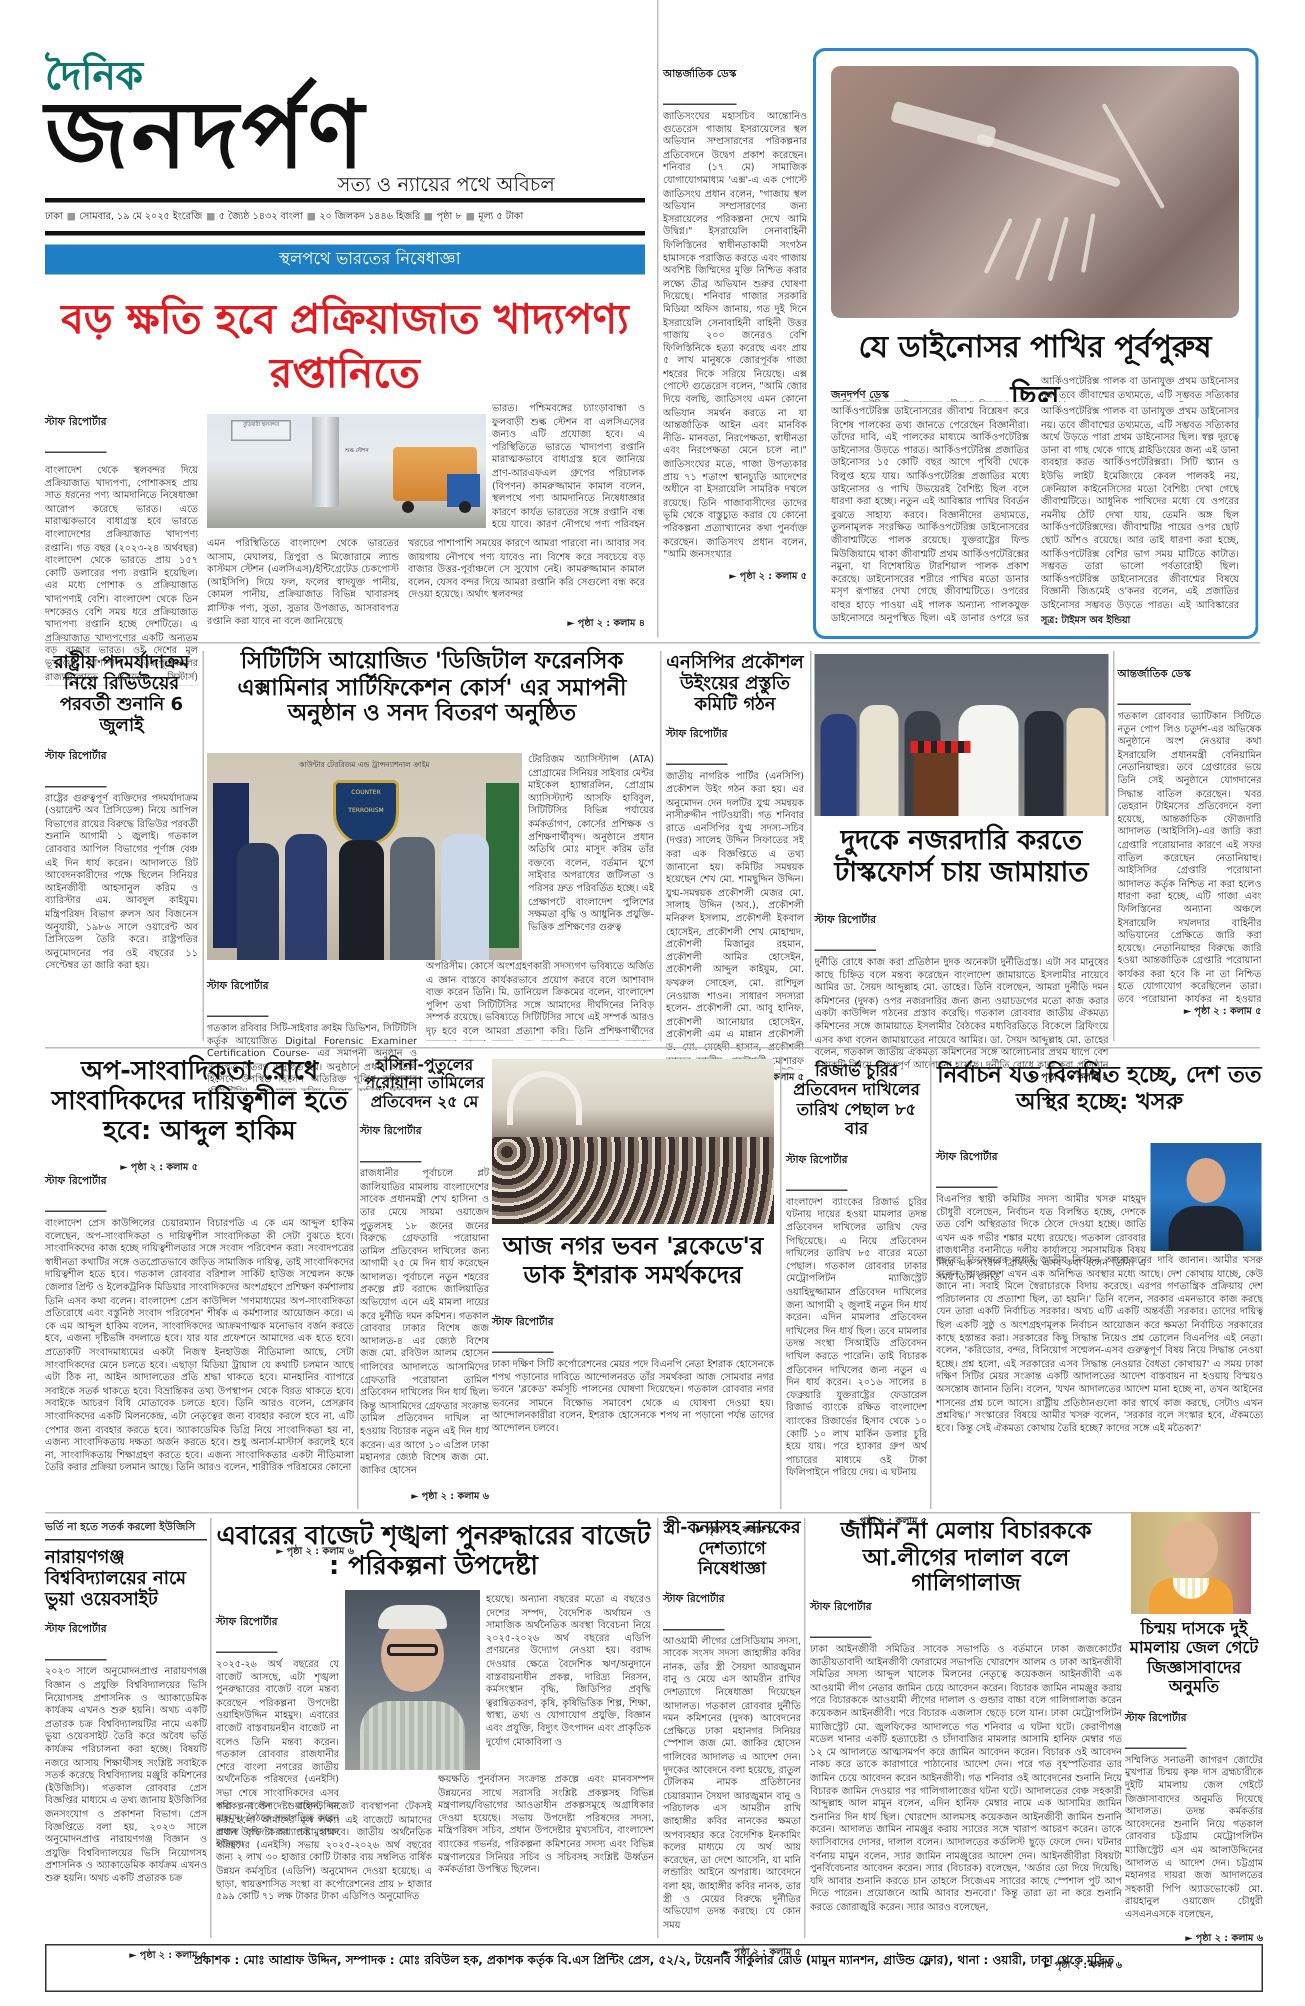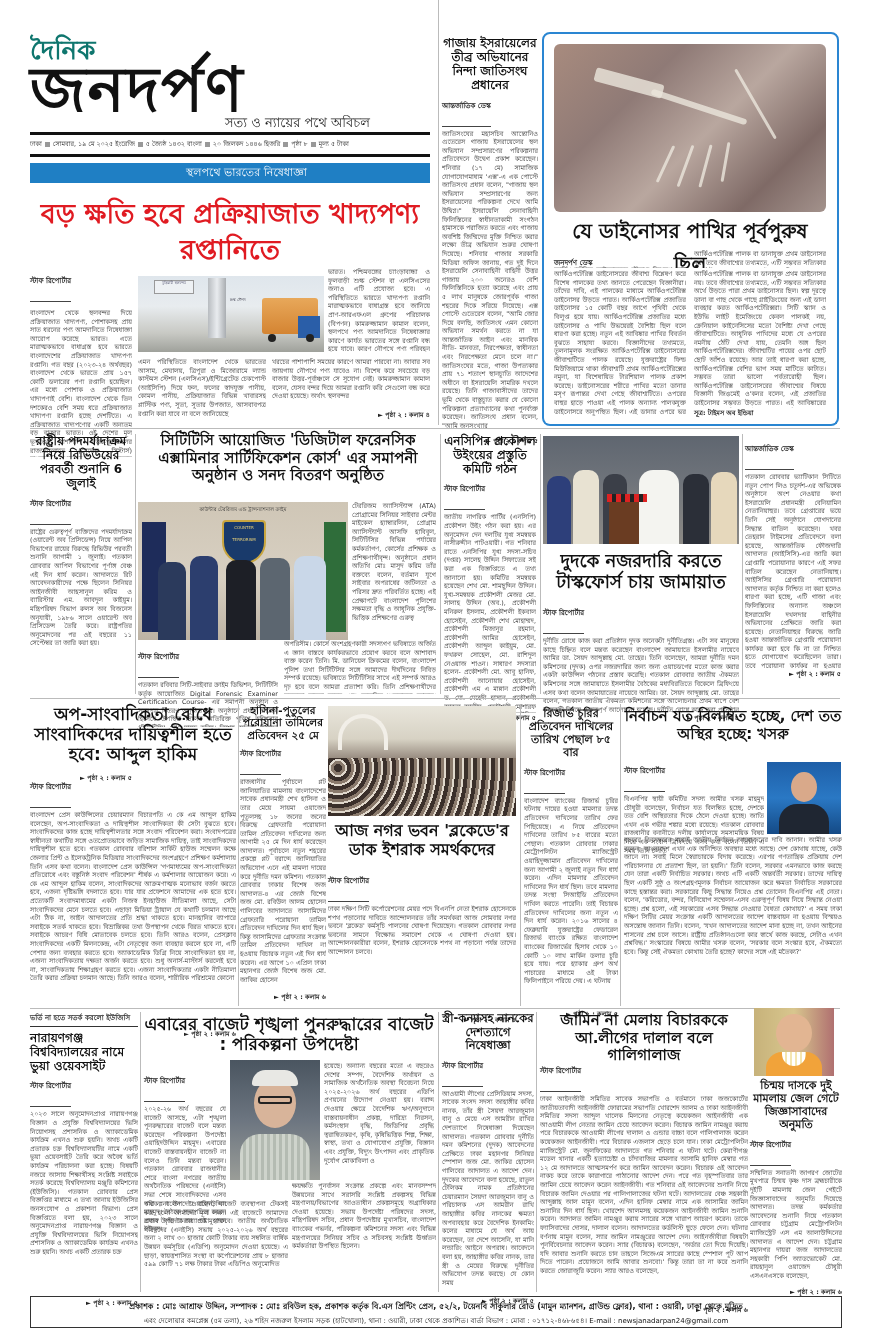--- a/index.html
+++ b/index.html
@@ -58,21 +58,20 @@
 </div>
 <div class="abs body-text" style="left:138px; top:358px; width:128px; height:60px;">এমন পরিস্থিতিতে বাংলাদেশ থেকে ভারতের আসাম, মেঘালয়, ত্রিপুরা ও মিজোরামে ল্যান্ড কাস্টমস স্টেশন (এলসিএস)/ইন্টিগ্রেটেড চেকপোস্ট (আইসিপি) দিয়ে ফল, ফলের স্বাদযুক্ত পানীয়, কোমল পানীয়, প্রক্রিয়াজাত বিভিন্ন খাবারসহ প্লাস্টিক পণ্য, সুতা, সুতার উপজাত, আসবাবপত্র রপ্তানি করা যাবে না বলে জানিয়েছে</div>
 <div class="abs body-text" style="left:328px; top:268px; width:102px; height:86px;">ভারত। পশ্চিমবঙ্গের চ্যাংড়াবান্ধা ও ফুলবাড়ী শুল্ক স্টেশন বা এলসিএসের জন্যও এটি প্রযোজ্য হবে। এ পরিস্থিতিতে ভারতে খাদ্যপণ্য রপ্তানি মারাত্মকভাবে বাধাগ্রস্ত হবে জানিয়ে প্রাণ-আরএফএল গ্রুপের পরিচালক (বিপণন) কামরুজ্জামান কামাল বলেন, স্থলপথে পণ্য আমদানিতে নিষেধাজ্ঞার কারণে কার্যত ভারতের সঙ্গে রপ্তানি বন্ধ হয়ে যাবে। কারণ নৌপথে পণ্য পরিবহন বাংলাদেশের কোম্পানিগুলোর জন্য প্রতিযোগিতামূলক হবে না।</div>
 <div class="abs" style="left:272px; top:358px; width:158px;">
   <div class="body-text" style="height:52px;">খরচের পাশাপাশি সময়ের কারণে আমরা পারবো না। আবার সব জায়গায় নৌপথে পণ্য যাবেও না। বিশেষ করে সবচেয়ে বড় বাজার উত্তর-পূর্বাঞ্চলে সে সুযোগ নেই। কামরুজ্জামান কামাল বলেন, যেসব বন্দর দিয়ে আমরা রপ্তানি করি সেগুলো বন্ধ করে দেওয়া হয়েছে। অর্থাৎ স্থলবন্দর</div>
   <div class="cont" style="text-align:right;">► পৃষ্ঠা ২ : কলাম ৪</div>
 </div>
 
 <div class="rule-v" style="left:438px; top:0px; height:425px;"></div>
 <div class="abs" style="left:442px; top:36px; width:96px;">
-  <div class="head" style="font-size:12px; font-weight:bold;">গাজায় ইসরায়েলের তীব্র অভিযানের নিন্দা জাতিসংঘ প্রধানের</div>
   <div class="byline" style="margin-top:3px;">আন্তর্জাতিক ডেস্ক</div>
   <div class="body-text" style="height:306px;">জাতিসংঘের মহাসচিব আন্তোনিও গুতেরেস গাজায় ইসরায়েলের স্থল অভিযান সম্প্রসারণের পরিকল্পনার প্রতিবেদনে উদ্বেগ প্রকাশ করেছেন। শনিবার (১৭ মে) সামাজিক যোগাযোগমাধ্যম 'এক্স'-এ এক পোস্টে জাতিসংঘ প্রধান বলেন, "গাজায় স্থল অভিযান সম্প্রসারণের জন্য ইসরায়েলের পরিকল্পনা দেখে আমি উদ্বিগ্ন।" ইসরায়েলি সেনাবাহিনী ফিলিস্তিনের স্বাধীনতাকামী সংগঠন হামাসকে পরাজিত করতে এবং গাজায় অবশিষ্ট জিম্মিদের মুক্তি নিশ্চিত করার লক্ষ্যে তীব্র অভিযান শুরুর ঘোষণা দিয়েছে। শনিবার গাজার সরকারি মিডিয়া অফিস জানায়, গত দুই দিনে ইসরায়েলি সেনাবাহিনী বাহিনী উত্তর গাজায় ২০০ জনেরও বেশি ফিলিস্তিনিকে হত্যা করেছে এবং প্রায় ৫ লাখ মানুষকে জোরপূর্বক গাজা শহরের দিকে সরিয়ে নিয়েছে। এক্স পোস্টে গুতেরেস বলেন, "আমি জোর দিয়ে বলছি, জাতিসংঘ এমন কোনো অভিযান সমর্থন করতে না যা আন্তর্জাতিক আইন এবং মানবিক নীতি- মানবতা, নিরপেক্ষতা, স্বাধীনতা এবং নিরপেক্ষতা মেনে চলে না।" জাতিসংঘের মতে, গাজা উপত্যকার প্রায় ৭১ শতাংশ স্থানচ্যুতি আদেশের অধীনে বা ইসরায়েলি সামরিক দখলে রয়েছে। তিনি গাজাবাসীদের তাদের ভূমি থেকে বাস্তুচ্যুত করার যে কোনো পরিকল্পনা প্রত্যাখ্যানের কথা পুনর্ব্যক্ত করেছেন। জাতিসংঘ প্রধান বলেন, "আমি জনসংখ্যার</div>
   <div class="cont" style="text-align:right;">► পৃষ্ঠা ২ : কলাম ৫</div>
 </div>
 
 <div class="abs" id="dino-box"></div>
 <div class="abs photo" id="dino-photo">
   <div class="bone" style="left:40px; top:32px; width:70px; height:14px; transform:rotate(15deg);"></div>
   <div class="bone" style="left:95px; top:60px; width:100px; height:6px; transform:rotate(18deg);"></div>
   <div class="bone" style="left:110px; top:100px; width:3px; height:40px; transform:rotate(25deg);"></div>
@@ -257,14 +256,13 @@
 </div>
 <div class="abs" style="left:750px; top:1080px; width:92px;">
   <div class="head" style="font-size:11px; font-weight:bold;">চিন্ময় দাসকে দুই মামলায় জেল গেটে জিজ্ঞাসাবাদের অনুমতি</div>
   <div class="byline" style="margin-top:3px;">স্টাফ রিপোর্টার</div>
   <div class="body-text" style="height:118px;">সম্মিলিত সনাতনী জাগরণ জোটের মুখপাত্র চিন্ময় কৃষ্ণ দাস ব্রহ্মচারীকে দুইটি মামলায় জেল গেইটে জিজ্ঞাসাবাদের অনুমতি দিয়েছে আদালত। তদন্ত কর্মকর্তার আবেদনের শুনানি নিয়ে গতকাল রোববার চট্টগ্রাম মেট্রোপলিটন ম্যাজিস্ট্রেট এস এম আলাউদ্দিনের আদালত এ আদেশ দেন। চট্টগ্রাম মহানগর দায়রা জজ আদালতের সহকারী পিপি অ্যাডভোকেট মো. রায়হানুল ওয়াজেদ চৌধুরী এসএনএসকে বলেছেন,</div>
   <div class="cont" style="text-align:right;">► পৃষ্ঠা ২ : কলাম ৬</div>
 </div>
 
 <div class="abs" style="left:30px; top:1296px; width:812px; height:32px; border:1px solid #333; padding:3px 6px; text-align:center;">
   <div style="font-size:8px; font-weight:bold; color:#111; white-space:nowrap; overflow:hidden;">প্রকাশক : মোঃ আশ্রাফ উদ্দিন, সম্পাদক : মোঃ রবিউল হক, প্রকাশক কর্তৃক বি.এস প্রিন্টিং প্রেস, ৫২/২, টয়েনবি সার্কুলার রোড (মামুন ম্যানশন, গ্রাউন্ড ফ্লোর), থানা : ওয়ারী, ঢাকা থেকে মুদ্রিত</div>
-  <div style="font-size:7px; color:#111; white-space:nowrap; overflow:hidden; margin-top:2px;">এবং দেলোয়ার কমপ্লেক্স (৫ম তলা), ২৬ শহিদ নজরুল ইসলাম সড়ক (হাটখোলা), থানা : ওয়ারী, ঢাকা থেকে প্রকাশিত। বার্তা বিভাগ : মোবা : ০১৭১২-৪৬৮৬৫৪। E-mail : newsjanadarpan24@gmail.com</div>
 </div>
 
 </body></html>

